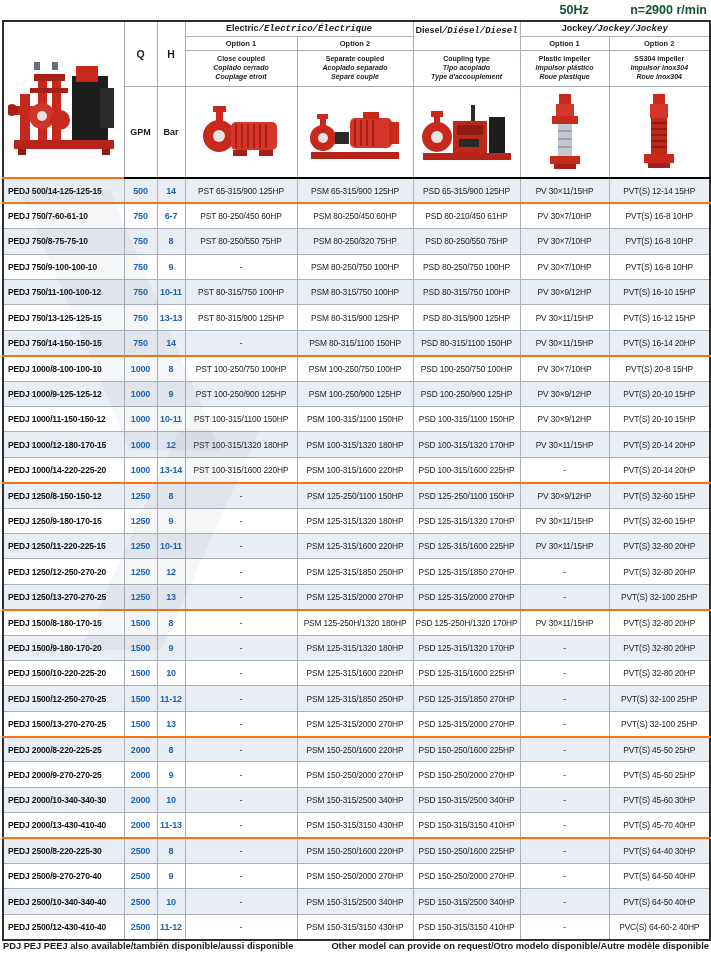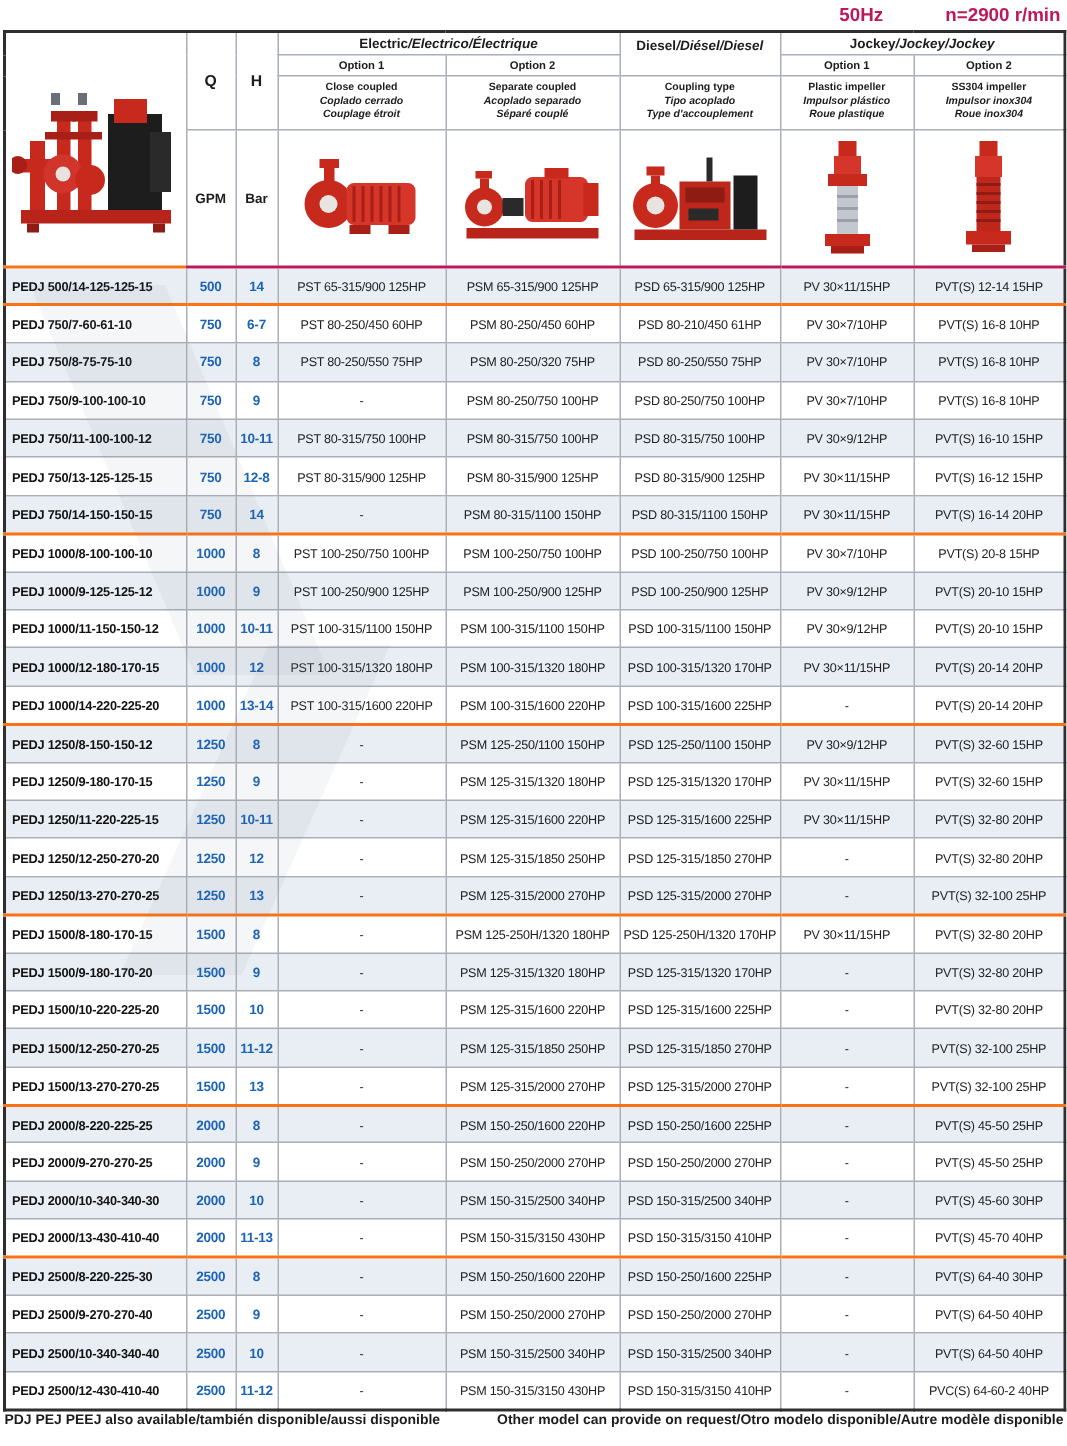--- a/index.html
+++ b/index.html
@@ -3,35 +3,35 @@
 <meta charset="utf-8">
 <style>
   html,body{margin:0;padding:0;background:#fff;}
   body{width:711px;height:964px;position:relative;font-family:"Liberation Sans",sans-serif;color:#1c1c1c;overflow:hidden;}
 
   
   .wm{position:absolute;background:rgba(120,128,140,0.07);pointer-events:none;z-index:5;}
   .wm1{left:20px;top:190px;width:200px;height:260px;clip-path:polygon(0 0,45% 0,100% 100%,55% 100%);}
   .wm2{left:80px;top:430px;width:180px;height:220px;clip-path:polygon(55% 0,100% 0,45% 100%,0 100%);}
 
-  .topbar{position:absolute;top:3px;right:4px;font-weight:bold;font-size:12.5px;color:#be185d;}
+  .topbar{position:absolute;top:3px;right:4px;font-weight:bold;font-size:12.5px;color:#14532d;}
   .topbar span{margin-left:38px;}
 
   table.spec{position:absolute;left:2px;top:20px;width:707px;border-collapse:collapse;table-layout:fixed;
              border:2px solid #2e2e2e;background:#fff;}
   td{border:1px solid #a9aeb8;overflow:hidden;padding:0;vertical-align:middle;}
 
   
   .hA td{font-size:9px;font-weight:bold;text-align:center;height:14px;line-height:13px;}
-  .hA .grp i, .hB i{font-style:italic;}
+  .hA .grp i, .hB i{font-style:italic;font-family:Liberation Mono, monospace;}
   .hB td{font-size:7.5px;font-weight:bold;text-align:center;height:13px;}
   .hC td{font-size:7px;font-weight:bold;text-align:center;height:35px;line-height:1.25;}
   .hC .es,.hC .fr{font-style:italic;display:block;}
   .hC .en{display:block;}
-  .hD td{height:90px;border-bottom:2px solid #be185d;text-align:center;}
+  .hD td{height:90px;border-bottom:2px solid #000000;text-align:center;}
   td.qh{font-size:10.5px;font-weight:bold;text-align:center;}
   td.qh-unit{font-size:9px;font-weight:bold;text-align:center;}
   td.diesel-grp{vertical-align:top;padding-top:2px;}
   td.photo-main{vertical-align:middle;text-align:center;background:#fff;}
 
   
   tr.row{height:25.4px;}
   tr.row td{font-size:8.4px;letter-spacing:-0.15px;text-align:center;color:#222;}
   tr.row td.c-model{text-align:left;padding-left:4px;font-weight:bold;color:#111;font-size:8.5px;}
   tr.row td.c-q, tr.row td.c-h{font-weight:bold;font-size:9px;color:#1a63b5;}
@@ -262,21 +262,21 @@
         <td class="c-h">10-11</td>
         <td class="c-pst">PST 80-315/750 100HP</td>
         <td class="c-psm">PSM 80-315/750 100HP</td>
         <td class="c-psd">PSD 80-315/750 100HP</td>
         <td class="c-pv">PV 30×9/12HP</td>
         <td class="c-pvt">PVT(S) 16-10 15HP</td>
       </tr>
       <tr class="row">
         <td class="c-model">PEDJ 750/13-125-125-15</td>
         <td class="c-q">750</td>
-        <td class="c-h">12-8</td>
+        <td class="c-h">13-13</td>
         <td class="c-pst">PST 80-315/900 125HP</td>
         <td class="c-psm">PSM 80-315/900 125HP</td>
         <td class="c-psd">PSD 80-315/900 125HP</td>
         <td class="c-pv">PV 30×11/15HP</td>
         <td class="c-pvt">PVT(S) 16-12 15HP</td>
       </tr>
       <tr class="row alt">
         <td class="c-model">PEDJ 750/14-150-150-15</td>
         <td class="c-q">750</td>
         <td class="c-h">14</td>

